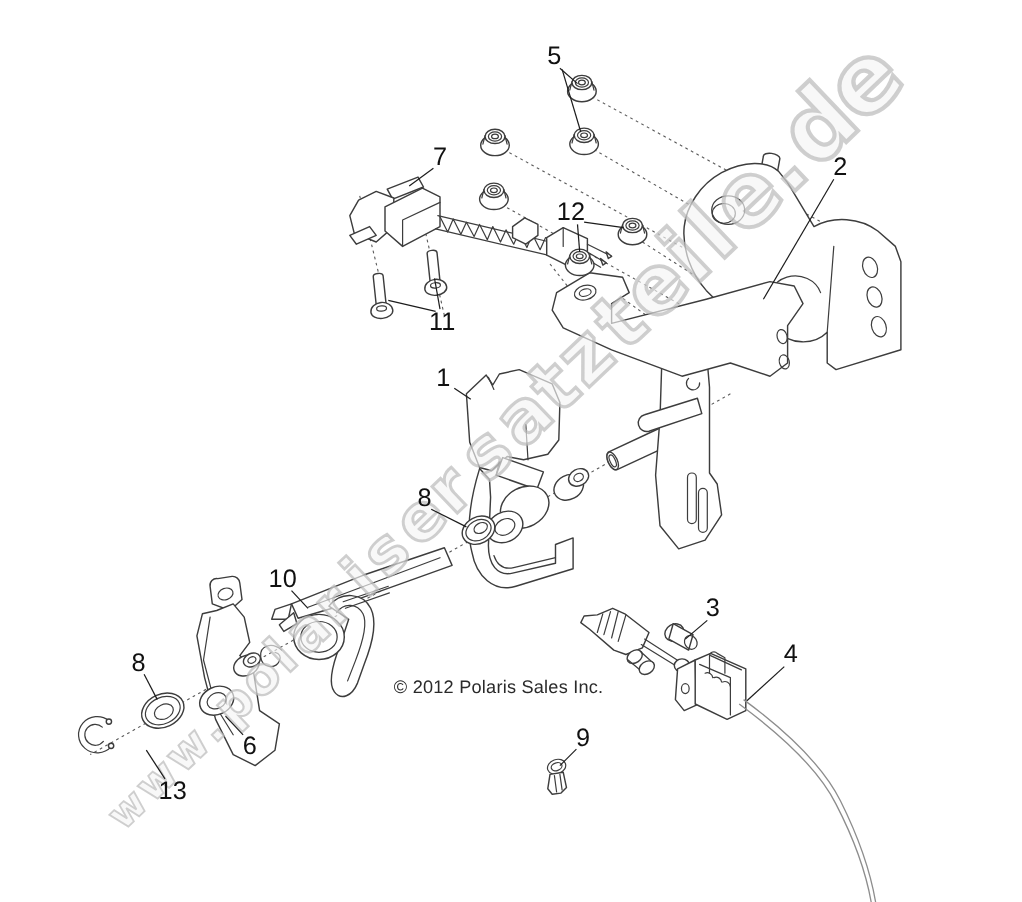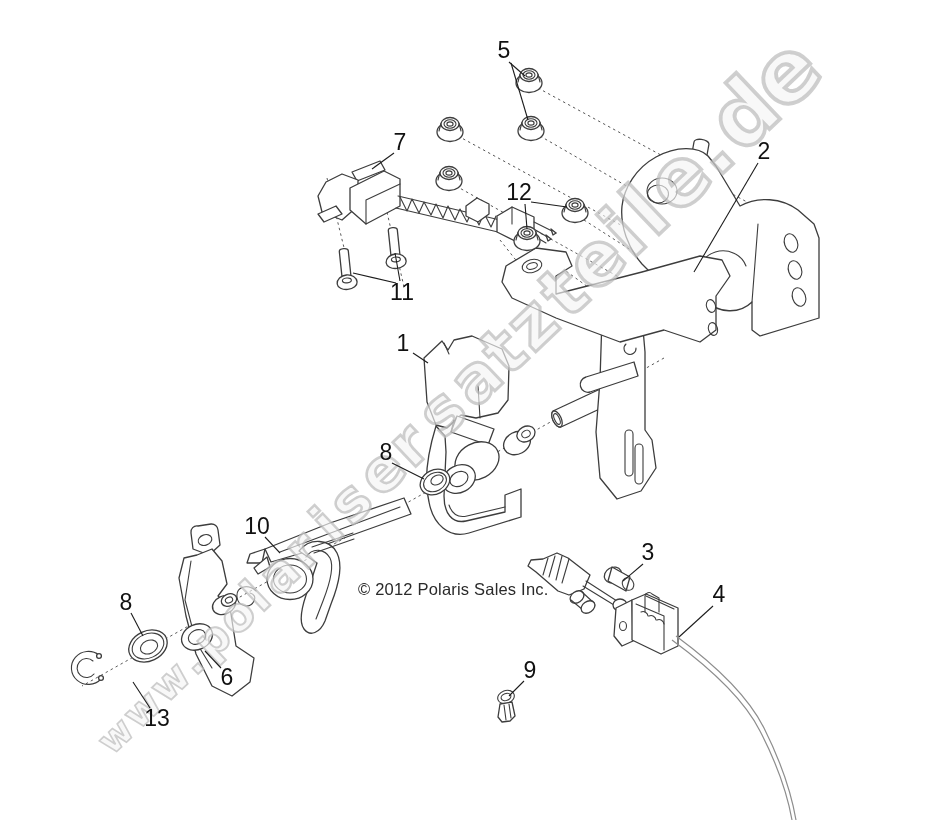--- a/index.html
+++ b/index.html
@@ -16,21 +16,21 @@
   .leader{ stroke:#1c1c1c; stroke-width:1.1; }
   .callout-num {
     font-family:"Liberation Sans", sans-serif; font-size:23px; fill:#111;
     text-anchor:middle; dominant-baseline:central;
   }
   #watermark-layer text {
     font-family:"DejaVu Sans", sans-serif; font-weight:bold;
     fill:rgba(244,244,244,0.78); stroke:rgba(188,188,188,0.85);
   }
   #copyright {
-    position:absolute; left:358px; top:580px;
+    position:absolute; left:358px; top:616px;
     font-size:16.5px; color:#2a2a2a; letter-spacing:0.2px; white-space:nowrap;
   }
 </style>
 </head>
 <body>
 
 <div id="page">
 
 <svg id="diagram-svg" width="929" height="820" viewBox="0 0 929 820" xmlns="http://www.w3.org/2000/svg">
 

